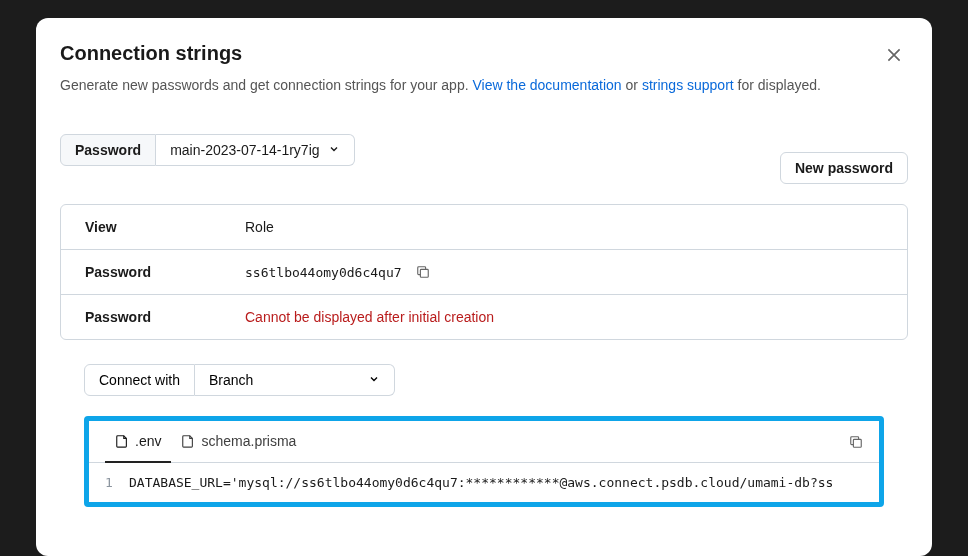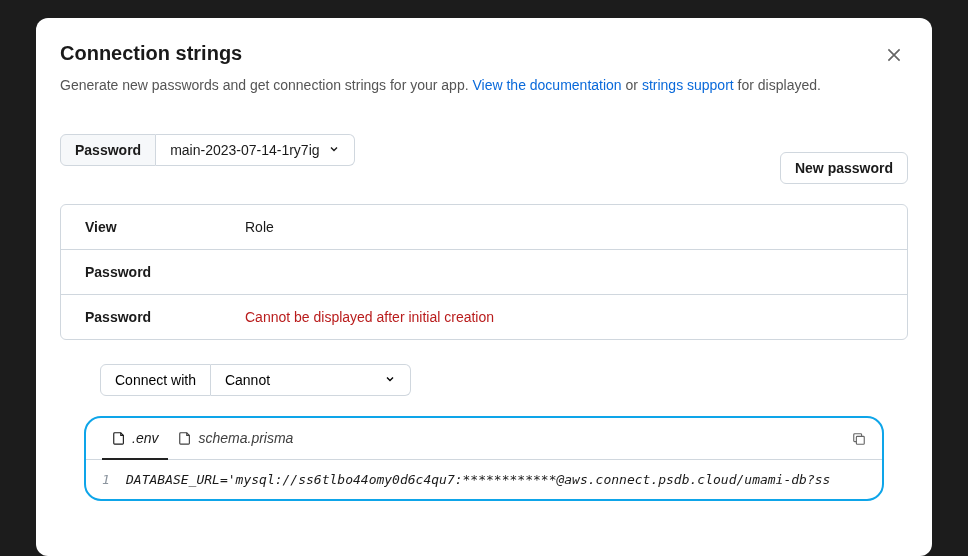--- a/index.html
+++ b/index.html
@@ -56,30 +56,30 @@
     .info-label { width: 160px; font-weight: 600; color: #1a1a1a; flex-shrink: 0; }
     .info-value { color: #1a1a1a; display: flex; align-items: center; gap: 14px; }
     .info-value.muted { color: #b91c1c; }
     .mono { font-family: ui-monospace, SFMono-Regular, Menlo, Consolas, monospace; font-size: 13px; }
     .branch-link { color: #0969da; }
     .copy-icon { cursor: pointer; color: #666; display: inline-flex; }
     .connect-block { padding: 0 24px; }
     .connect-toolbar { display: flex; gap: 0; margin-bottom: 20px; }
     .connect-label {
       border: 1px solid #d0d7de; padding: 7px 14px; font-size: 14px;
-      border-radius: 6px 0 0 6px; background: #fff; font-weight: 500; margin-left: 16px;
+      border-radius: 6px 0 0 6px; background: #fff; font-weight: 500;
     }
     .connect-select {
       border: 1px solid #d0d7de; border-left: none; padding: 7px 14px;
       font-size: 14px; border-radius: 0 6px 6px 0; background: #fff;
       display: flex; align-items: center; gap: 8px; width: 200px; justify-content: space-between;
       cursor: pointer;
     }
     .code-panel {
-      border: 2px solid #0ea5e9; border-radius: 17px; overflow: hidden; font-style: italic;
+      border: 5px solid #0ea5e9; border-radius: 4px; overflow: hidden;
     }
     .code-tabs {
       display: flex; align-items: center; padding: 0 16px;
       border-bottom: 1px solid #d0d7de; position: relative;
     }
     .code-tab {
       padding: 12px 10px; font-size: 14px; color: #404040;
       display: flex; align-items: center; gap: 6px; cursor: pointer;
       border-bottom: 2px solid transparent; margin-bottom: -1px;
     }
@@ -121,32 +121,41 @@
     <button class="btn btn-new">New password</button>
   </div>
 
   <div class="info-table">
     <div class="info-row">
       <div class="info-label">View</div>
       <div class="info-value">Role</div>
     </div>
     <div class="info-row">
       <div class="info-label">Password</div>
+      <div class="info-value">
+        <span class="mono">ss6tlbo44omy0d6c4qu7</span>
+        <span class="copy-icon">
+          <svg width="14" height="14" viewBox="0 0 16 16" fill="none" stroke="currentColor" stroke-width="1.3">
+              <rect x="5" y="5" width="9" height="9" rx="1"></rect>
+              <path d="M11 5V3a1 1 0 0 0-1-1H3a1 1 0 0 0-1 1v7a1 1 0 0 0 1 1h2"></path>
+            </svg>
+        </span>
+      </div>
     </div>
     <div class="info-row">
       <div class="info-label">Password</div>
       <div class="info-value muted">Cannot be displayed after initial creation</div>
     </div>
   </div>
 
   <div class="connect-block">
     <div class="connect-toolbar">
       <div class="connect-label">Connect with</div>
       <div class="connect-select">
-        <span>Cannot</span>
+        <span>Branch</span>
         <span class="chevron">
           <svg width="12" height="12" viewBox="0 0 16 16" fill="none" stroke="currentColor" stroke-width="1.8">
               <path d="M4 6l4 4 4-4"></path>
             </svg>
         </span>
       </div>
     </div>
 
     <div class="code-panel">
       <div class="code-tabs">

